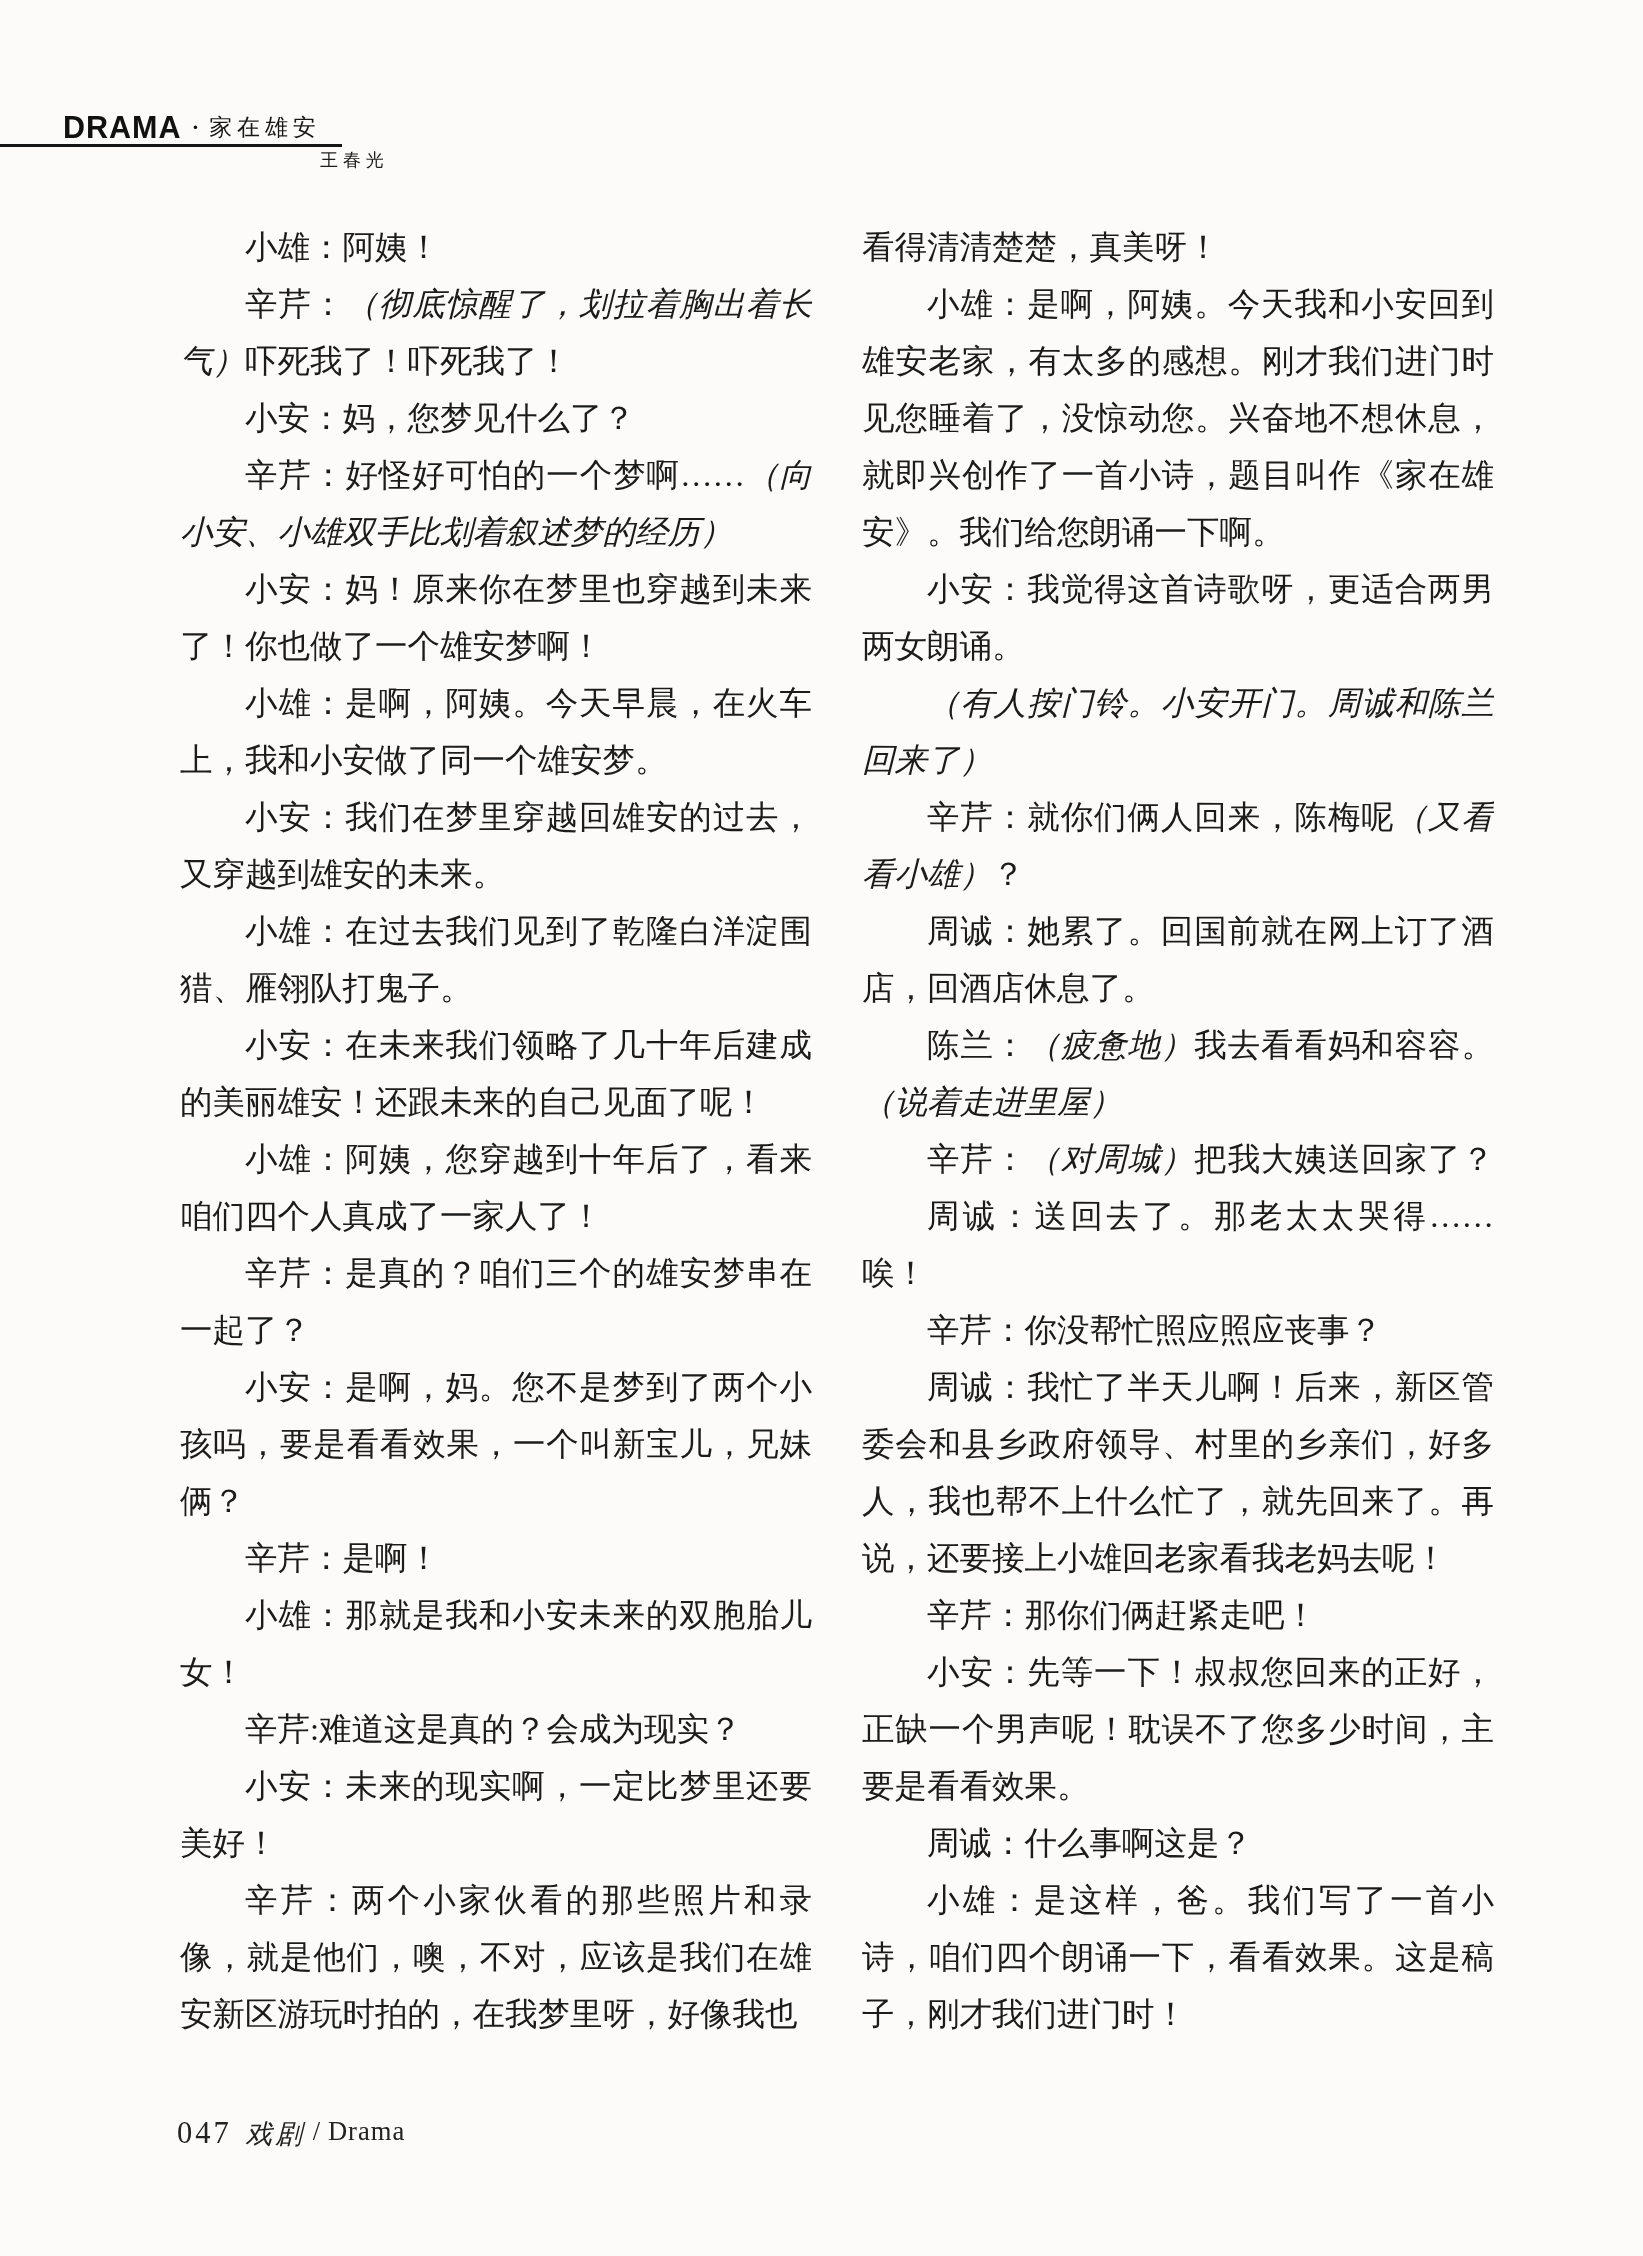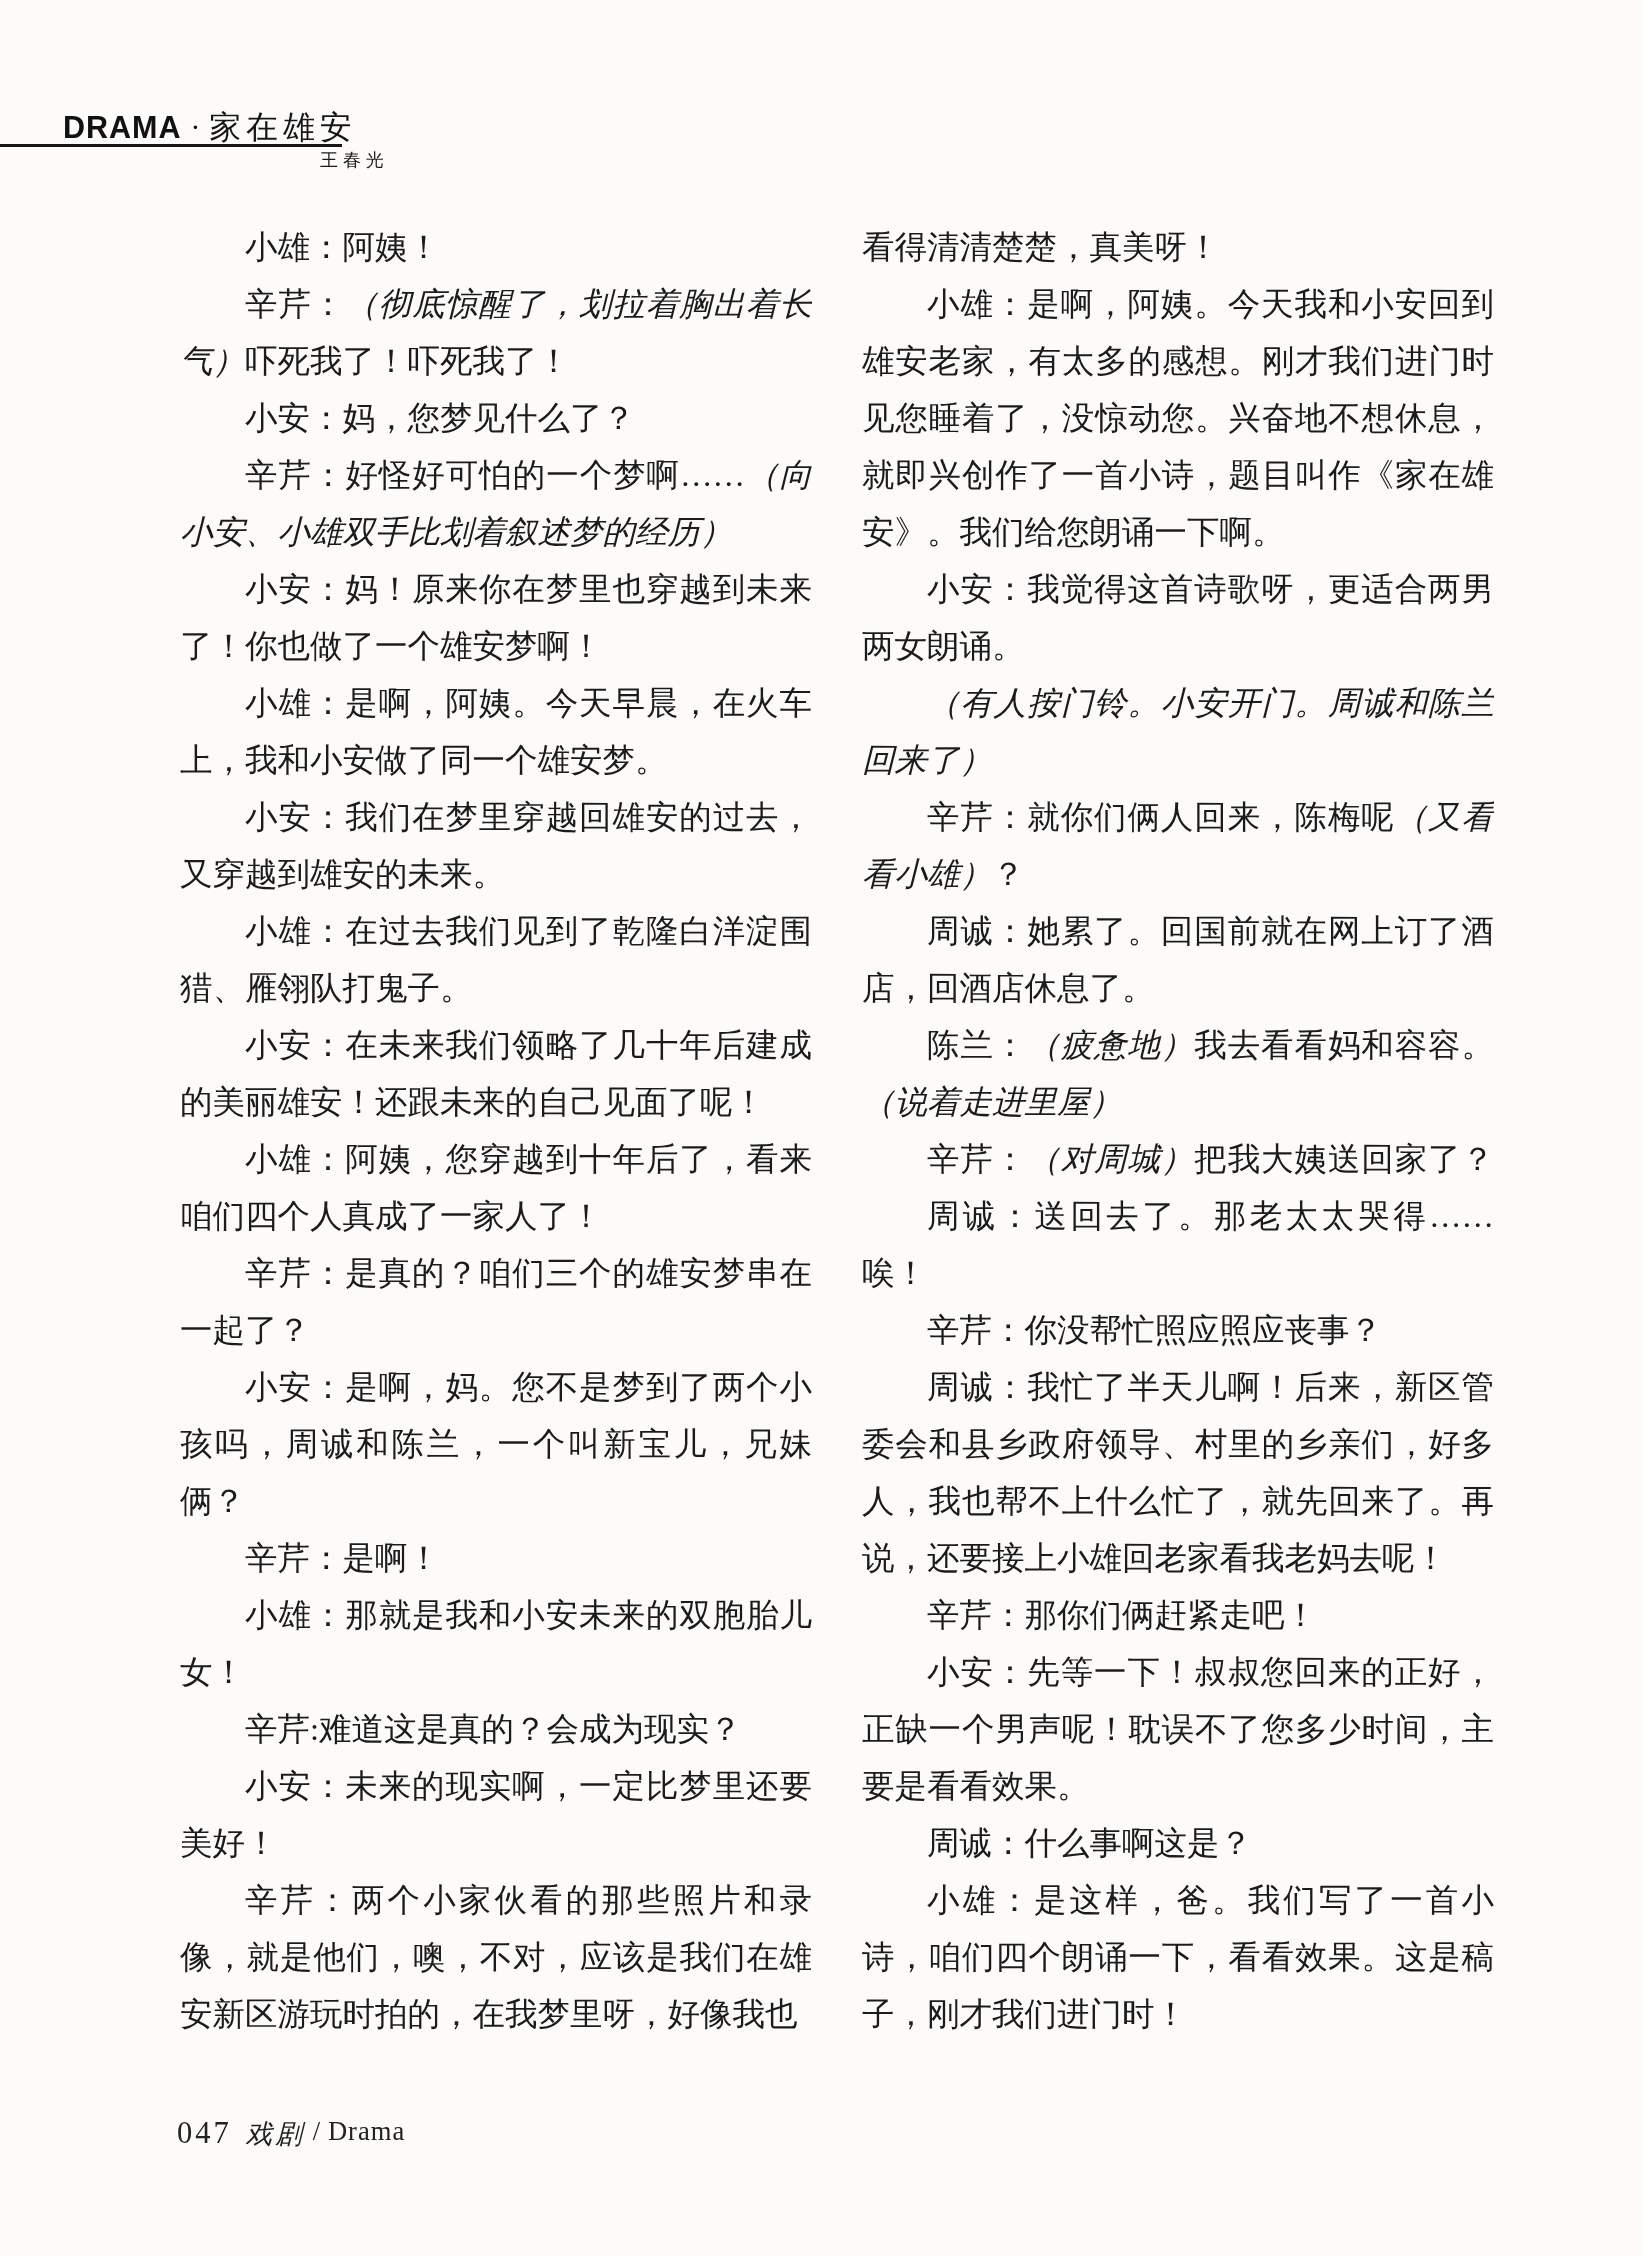--- a/index.html
+++ b/index.html
@@ -13,21 +13,21 @@
   
   .hdr{
     position:absolute;left:63px;top:110px;height:35px;
     display:flex;align-items:center;white-space:nowrap;
   }
   .hdr .brand{
     font-family:"Liberation Sans","DejaVu Sans",sans-serif;
     font-weight:bold;font-size:30.5px;letter-spacing:1px;color:#111;
   }
   .hdr .dot{font-size:29.6px;margin:0 8.9px;color:#111;}
-  .hdr .work{font-size:32px;letter-spacing:4.9px;color:#161616;}
+  .hdr .work{font-size:23px;letter-spacing:4.9px;color:#161616;}
   .hdr-rule{
     position:absolute;left:0;top:144px;width:342px;height:3px;background:#161616;
   }
   .author{
     position:absolute;left:312px;top:148px;
     font-size:18px;letter-spacing:4.9px;color:#1b1b1b;margin-left:8px;
   }
   
   .col{
     position:absolute;top:219px;width:632px;
@@ -79,21 +79,21 @@
     <div class="line"><span class="song">又穿越到雄安的未来。</span></div>
     <div class="line ind just"><span class="song">小雄：在过去我们见到了乾隆白洋淀围</span></div>
     <div class="line"><span class="song">猎、雁翎队打鬼子。</span></div>
     <div class="line ind just"><span class="song">小安：在未来我们领略了几十年后建成</span></div>
     <div class="line"><span class="song">的美丽雄安！还跟未来的自己见面了呢！</span></div>
     <div class="line ind just"><span class="song">小雄：阿姨，您穿越到十年后了，看来</span></div>
     <div class="line"><span class="song">咱们四个人真成了一家人了！</span></div>
     <div class="line ind just"><span class="song">辛芹：是真的？咱们三个的雄安梦串在</span></div>
     <div class="line"><span class="song">一起了？</span></div>
     <div class="line ind just"><span class="song">小安：是啊，妈。您不是梦到了两个小</span></div>
-    <div class="line just"><span class="song">孩吗，周诚和陈兰，一个叫新宝儿，兄妹</span></div>
+    <div class="line just"><span class="song">孩吗，要是看看效果，一个叫新宝儿，兄妹</span></div>
     <div class="line"><span class="song">俩？</span></div>
     <div class="line ind"><span class="song">辛芹：是啊！</span></div>
     <div class="line ind just"><span class="song">小雄：那就是我和小安未来的双胞胎儿</span></div>
     <div class="line"><span class="song">女！</span></div>
     <div class="line ind"><span class="song">辛芹:难道这是真的？会成为现实？</span></div>
     <div class="line ind just"><span class="song">小安：未来的现实啊，一定比梦里还要</span></div>
     <div class="line"><span class="song">美好！</span></div>
     <div class="line ind just"><span class="song">辛芹：两个小家伙看的那些照片和录</span></div>
     <div class="line just"><span class="song">像，就是他们，噢，不对，应该是我们在雄</span></div>
     <div class="line"><span class="song">安新区游玩时拍的，在我梦里呀，好像我也</span></div>

